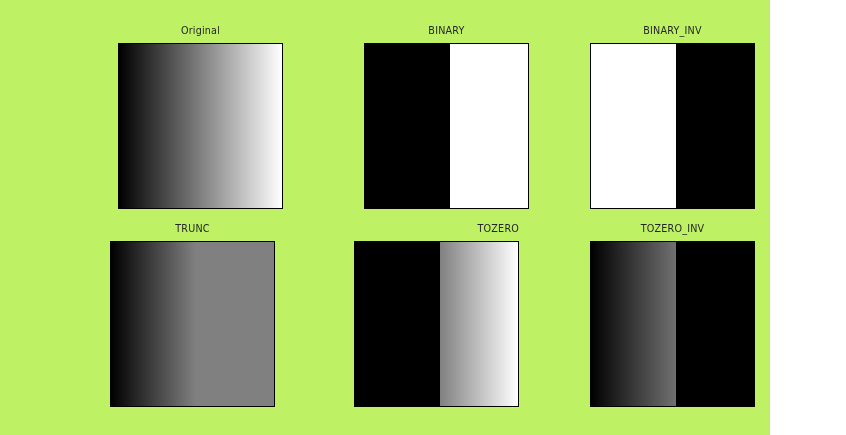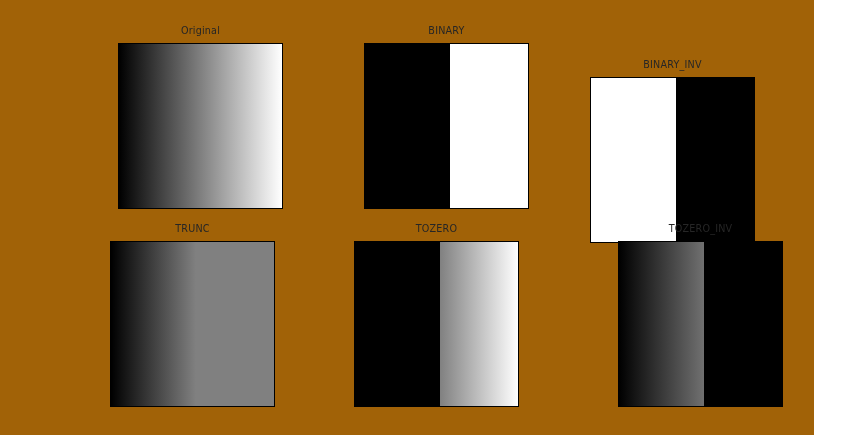--- a/index.html
+++ b/index.html
@@ -11,22 +11,21 @@
     width: 846px;
     height: 435px;
     font-family: "DejaVu Sans", "Liberation Sans", sans-serif;
     overflow: hidden;
     position: relative;
   }
   #figure {
     position: relative;
     width: 770px;
     height: 435px;
-    background: #a16207;
-    padding-left: 44px;
+    background: #bef264;
   }
   .panel {
     position: absolute;
   }
   .panel-title {
     position: absolute;
     left: 0;
     width: 100%;
     text-align: center;
     font-size: 9.6px;
@@ -62,37 +61,37 @@
       <div class="panel-image" style="border-color: rgb(0, 0, 0);">
         <div class="img-inner" style="background: linear-gradient(to right, rgb(0, 0, 0) 0%, rgb(255, 255, 255) 100%);"></div>
       </div>
     </div>
     <div class="panel" style="left: 354px; top: 43px; width: 165px; height: 166px; margin-left: 10px;">
       <div class="panel-title" style="top: -17px; color: rgb(38, 38, 38);">BINARY</div>
       <div class="panel-image" style="border-color: rgb(0, 0, 0);">
         <div class="img-inner" style="background: linear-gradient(to right, rgb(0, 0, 0) 0%, rgb(0, 0, 0) 52%, rgb(255, 255, 255) 52%, rgb(255, 255, 255) 100%);"></div>
       </div>
     </div>
-    <div class="panel" style="left: 590px; top: 43px; width: 165px; height: 166px; margin-top: 34px;">
+    <div class="panel" style="left: 590px; top: 43px; width: 165px; height: 166px;">
       <div class="panel-title" style="top: -17px; color: rgb(38, 38, 38);">BINARY_INV</div>
       <div class="panel-image" style="border-color: rgb(0, 0, 0);">
         <div class="img-inner" style="background: linear-gradient(to right, rgb(255, 255, 255) 0%, rgb(255, 255, 255) 52%, rgb(0, 0, 0) 52%, rgb(0, 0, 0) 100%);"></div>
       </div>
     </div>
     <div class="panel" style="left: 110px; top: 241px; width: 165px; height: 166px;">
       <div class="panel-title" style="top: -17px; color: rgb(38, 38, 38);">TRUNC</div>
       <div class="panel-image" style="border-color: rgb(0, 0, 0);">
         <div class="img-inner" style="background: linear-gradient(to right, rgb(0, 0, 0) 0%, rgb(128, 128, 128) 52%, rgb(128, 128, 128) 52%, rgb(128, 128, 128) 100%);"></div>
       </div>
     </div>
     <div class="panel" style="left: 354px; top: 241px; width: 165px; height: 166px;">
-      <div class="panel-title" style="top: -17px; color: rgb(38, 38, 38);">TOZERO</div>
+      <div class="panel-title" style="top: -17px; color: rgb(38, 38, 38); text-align: right;">TOZERO</div>
       <div class="panel-image" style="border-color: rgb(0, 0, 0);">
         <div class="img-inner" style="background: linear-gradient(to right, rgb(0, 0, 0) 0%, rgb(0, 0, 0) 52%, rgb(128, 128, 128) 52%, rgb(255, 255, 255) 100%);"></div>
       </div>
     </div>
-    <div class="panel" style="left: 590px; top: 241px; width: 165px; height: 166px; margin-left: 28px;">
+    <div class="panel" style="left: 590px; top: 241px; width: 165px; height: 166px;">
       <div class="panel-title" style="top: -17px; color: rgb(38, 38, 38);">TOZERO_INV</div>
       <div class="panel-image" style="border-color: rgb(0, 0, 0);">
         <div class="img-inner" style="background: linear-gradient(to right, rgb(0, 0, 0) 0%, rgb(112, 112, 112) 52%, rgb(0, 0, 0) 52%, rgb(0, 0, 0) 100%);"></div>
       </div>
     </div>
   </div>
 
 </body></html>

